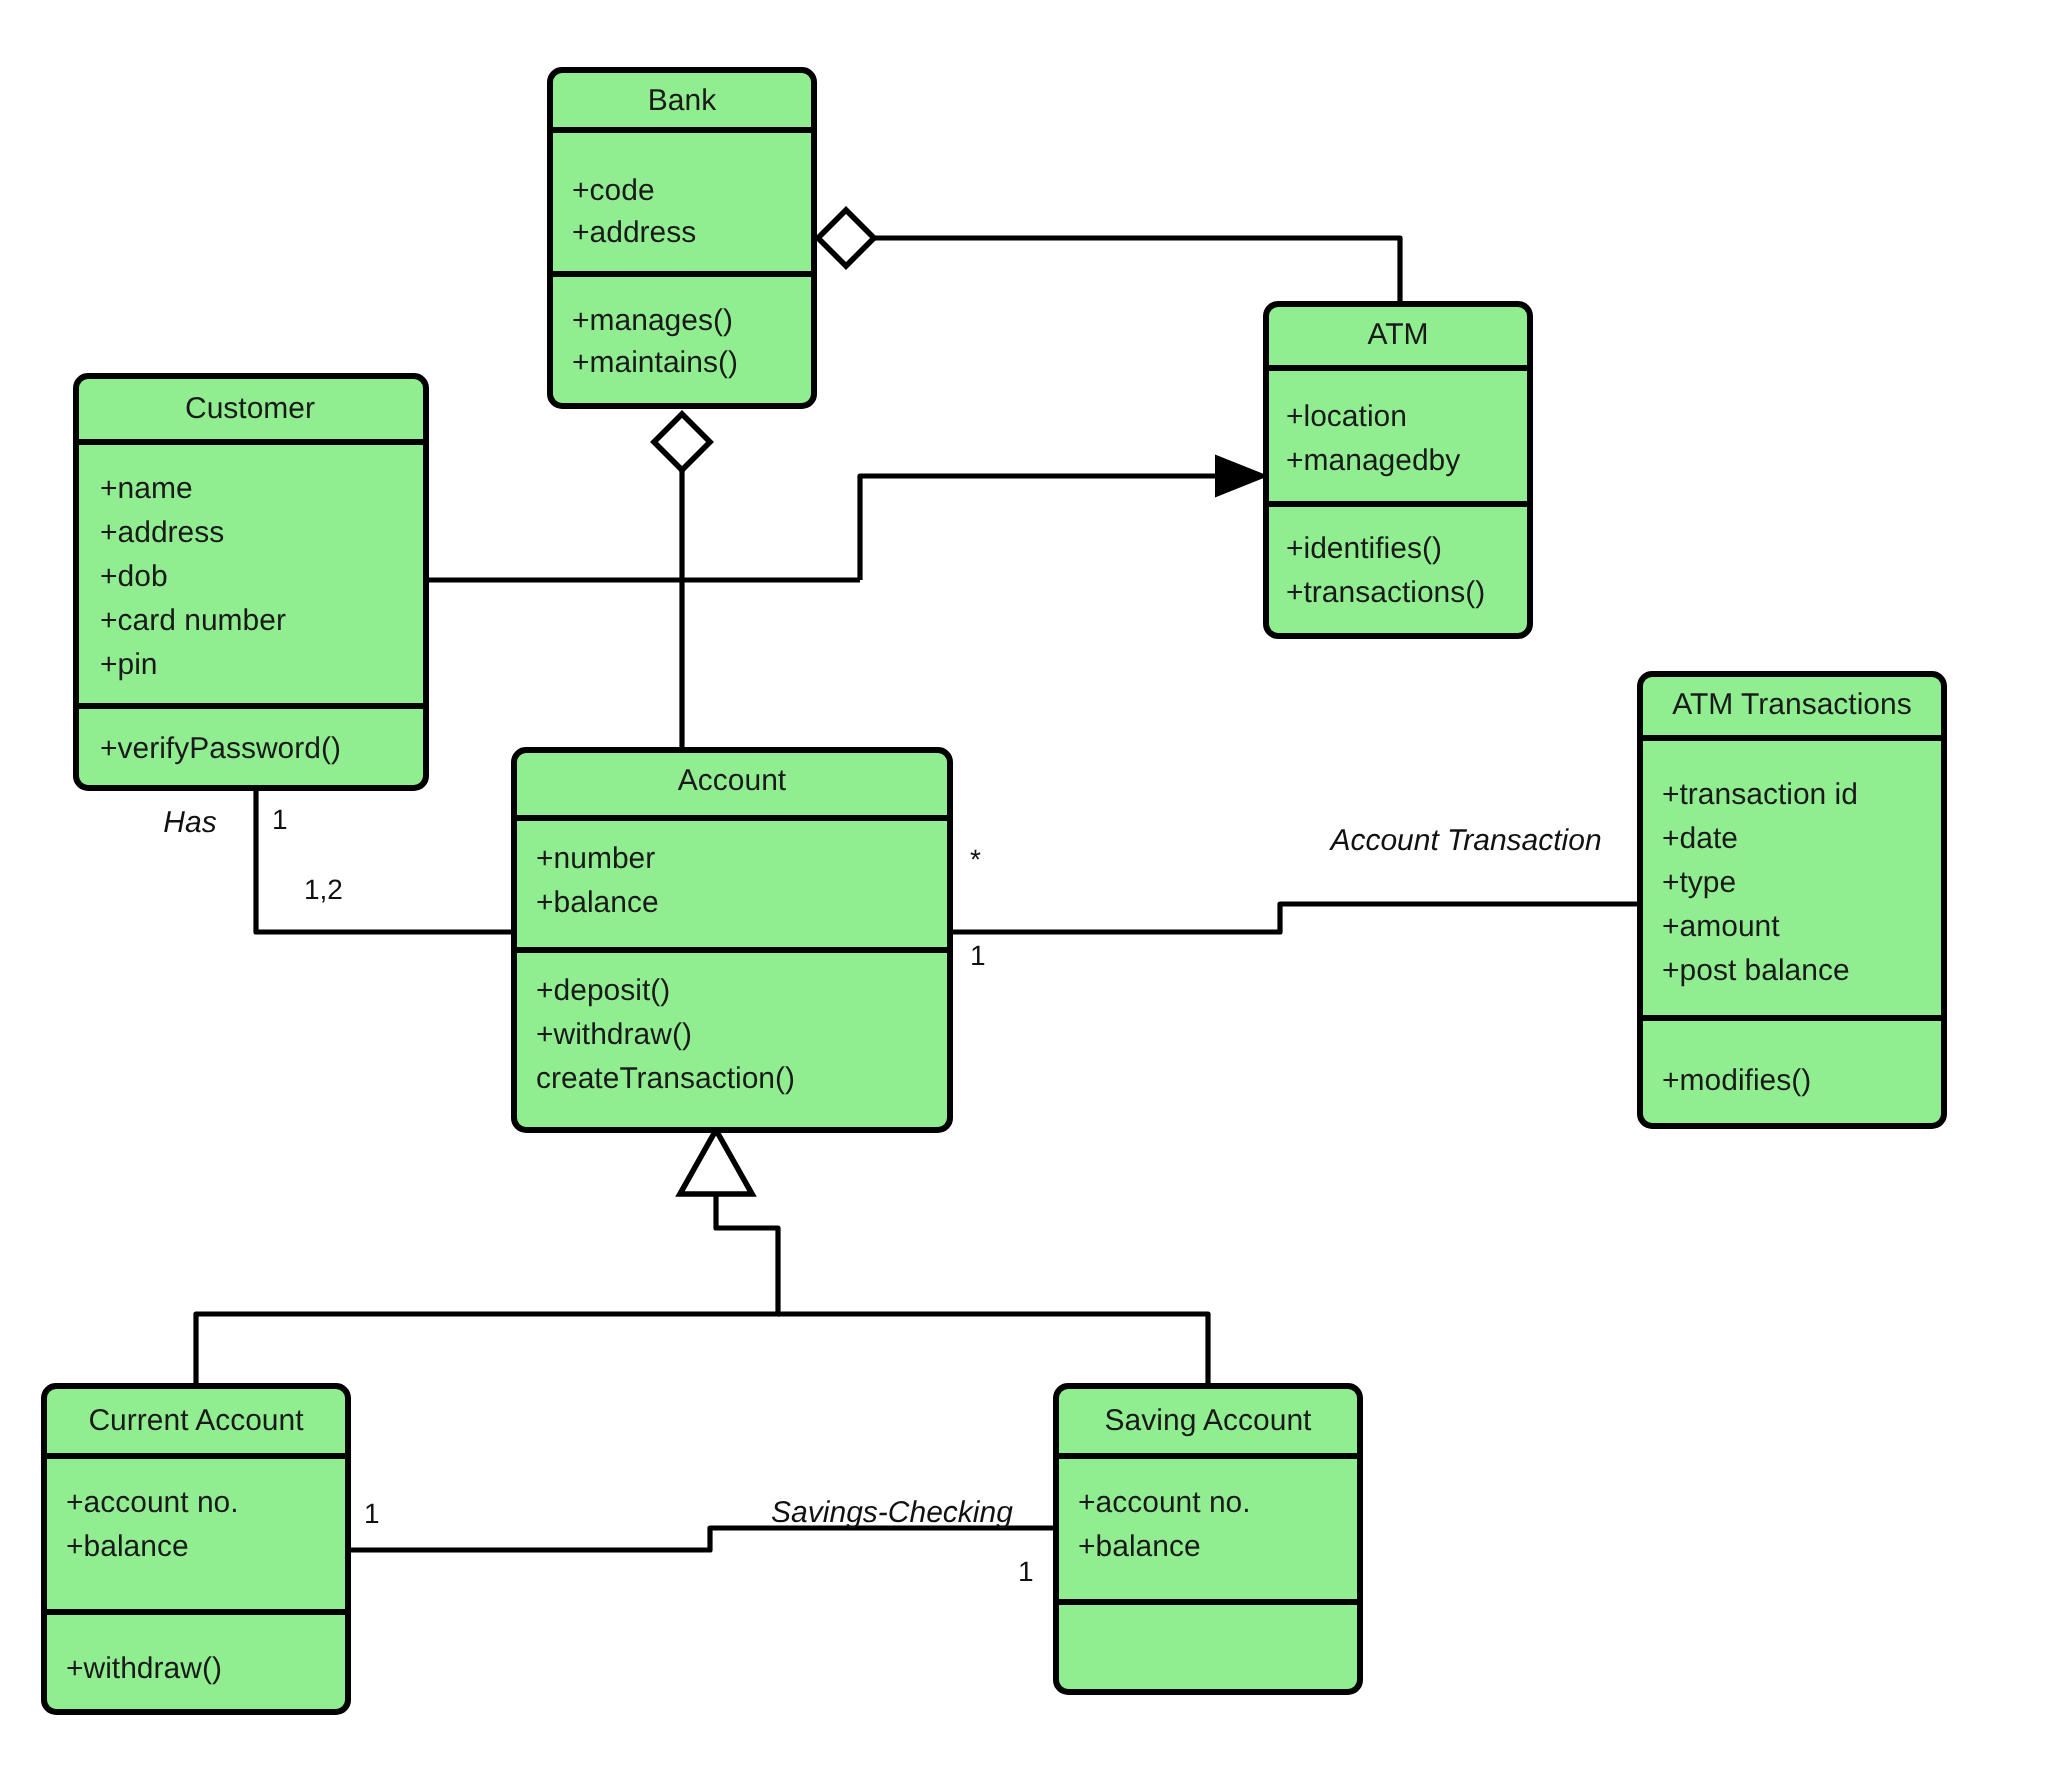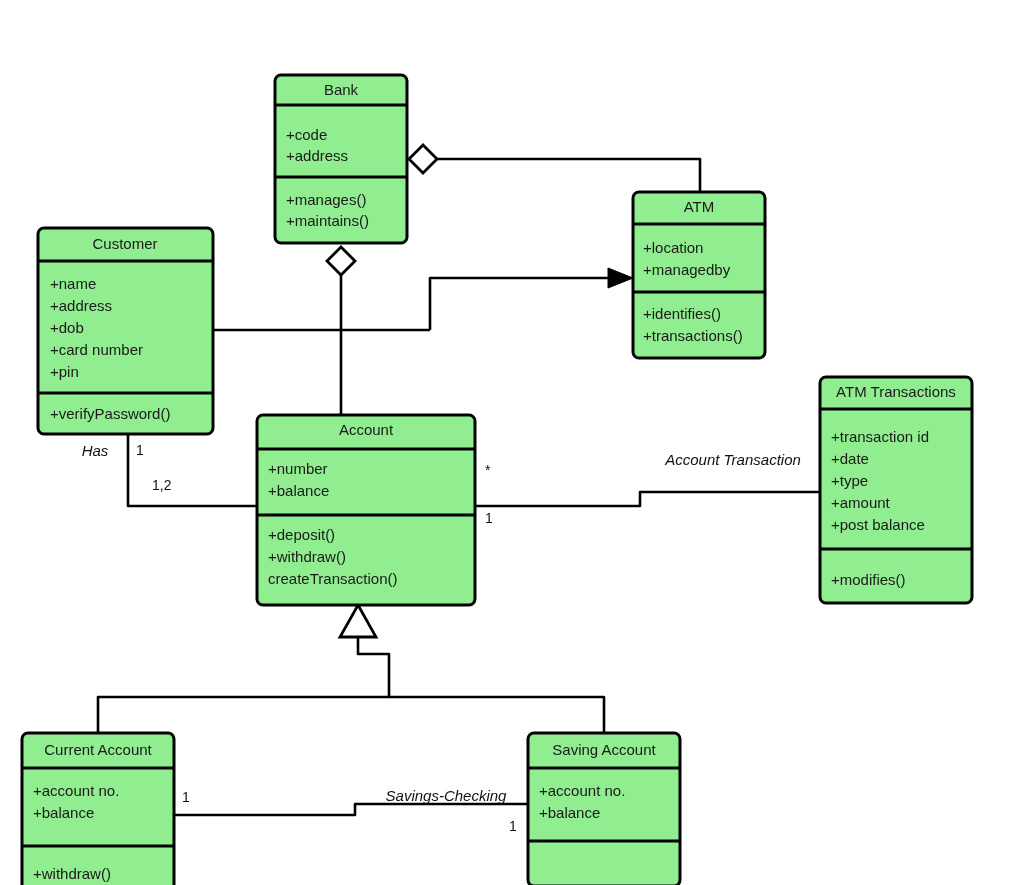--- a/index.html
+++ b/index.html
@@ -11,21 +11,20 @@
   body {
     width: 1024px;
     height: 885px;
     font-family: "Liberation Sans", sans-serif;
     overflow: hidden;
   }
   #diagram-root {
     position: relative;
     width: 1024px;
     height: 662px;
-    margin-top: 40px;
   }
   svg#uml-canvas {
     display: block;
     width: 1024px;
     height: 885px;
   }
   .cls-box {
     fill: #90EE90;
     stroke: #000000;
     stroke-width: 3;

